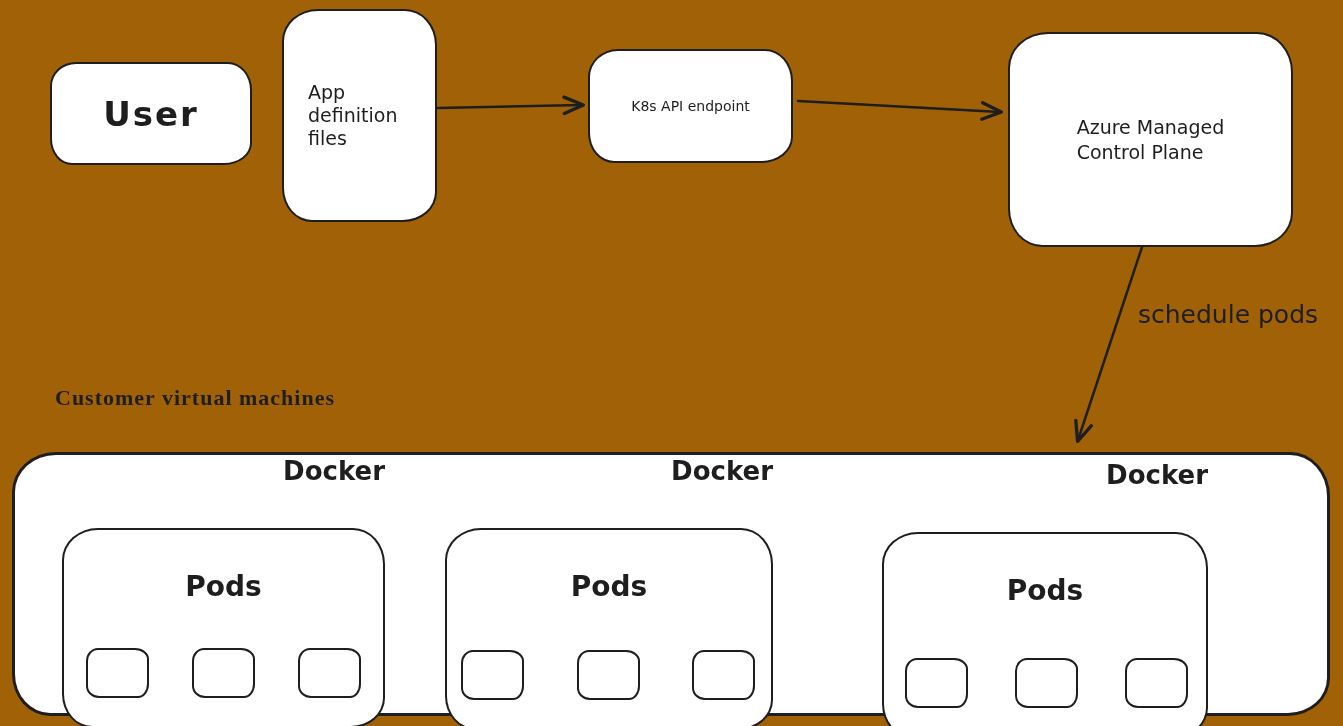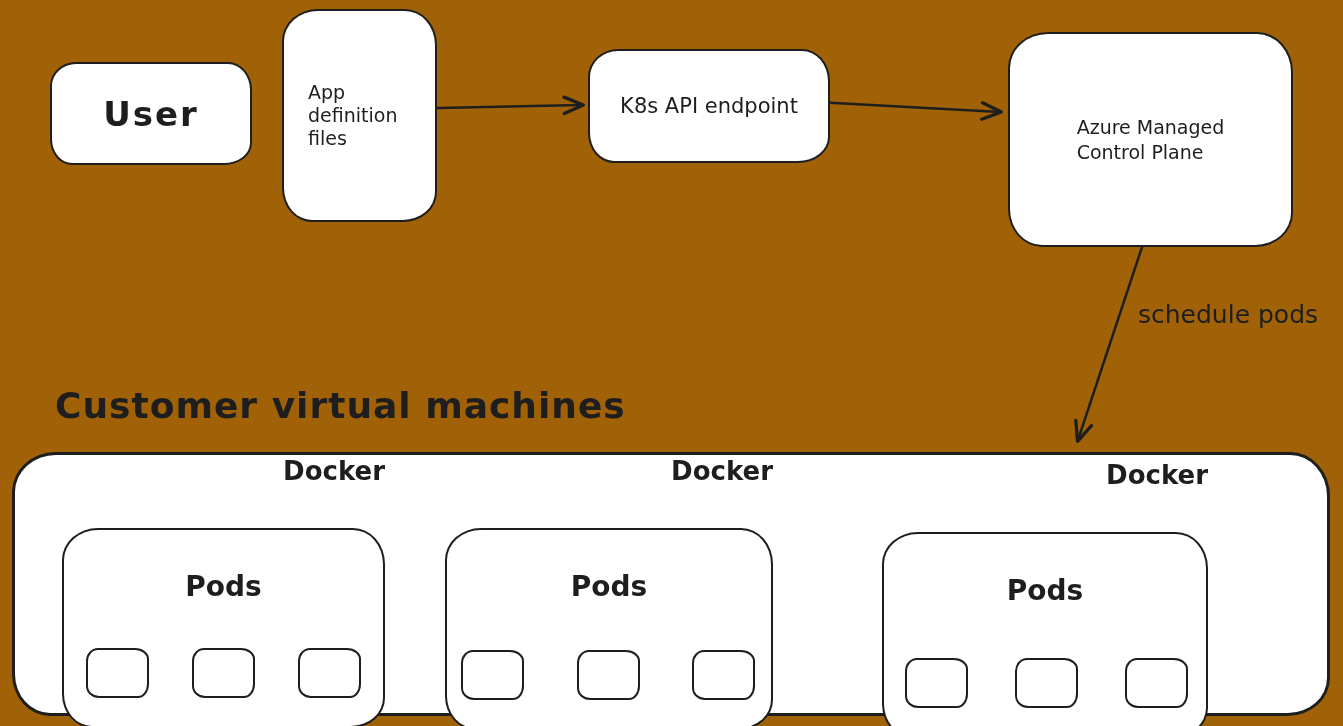--- a/index.html
+++ b/index.html
@@ -29,41 +29,41 @@
     font-size: 34px; letter-spacing: 2px; font-weight: bold;
   }
   .app-box {
     left: 282px; top: 9px; width: 155px; height: 213px;
     border-radius: 36px 32px 34px 30px / 32px 36px 30px 34px;
     display: flex; align-items: center;
     padding-left: 24px;
     font-size: 19px; line-height: 23px; white-space: pre-line;
   }
   .k8s-box {
-    left: 588px; top: 49px; width: 242px; height: 114px;
+    left: 588px; top: 49px; width: 205px; height: 114px;
     border-radius: 30px 28px 32px 26px / 28px 32px 26px 30px;
     display: flex; align-items: center; justify-content: center;
-    font-size: 21px;
+    font-size: 14px;
   }
   .azure-box {
     left: 1008px; top: 12px; width: 285px; height: 215px;
     border-radius: 40px 36px 38px 34px / 36px 40px 34px 38px;
     display: flex; align-items: center; justify-content: center;
     font-size: 19px; line-height: 25px;
     white-space: pre-line; text-align: left; margin-top: 20px;
   }
   .edge-label {
     position: absolute;
     left: 1138px; top: 300px;
     font-size: 25px;
   }
   .cluster-title {
     position: absolute;
     left: 55px; top: 385px;
-    font-size: 36px; font-weight: bold; letter-spacing: 1px;
+    font-size: 22px; font-weight: bold; letter-spacing: 1px; font-family: Liberation Serif, serif;
   }
   .cluster-box {
     left: 12px; top: 452px; width: 1318px; height: 264px;
     border-width: 3px;
     border-radius: 44px 40px 42px 38px / 40px 44px 38px 42px;
   }
   
   .group { position: absolute; }
   .g1 { left: 62px;  top: 456px; width: 323px; }
   .g2 { left: 445px; top: 456px; width: 328px; }

